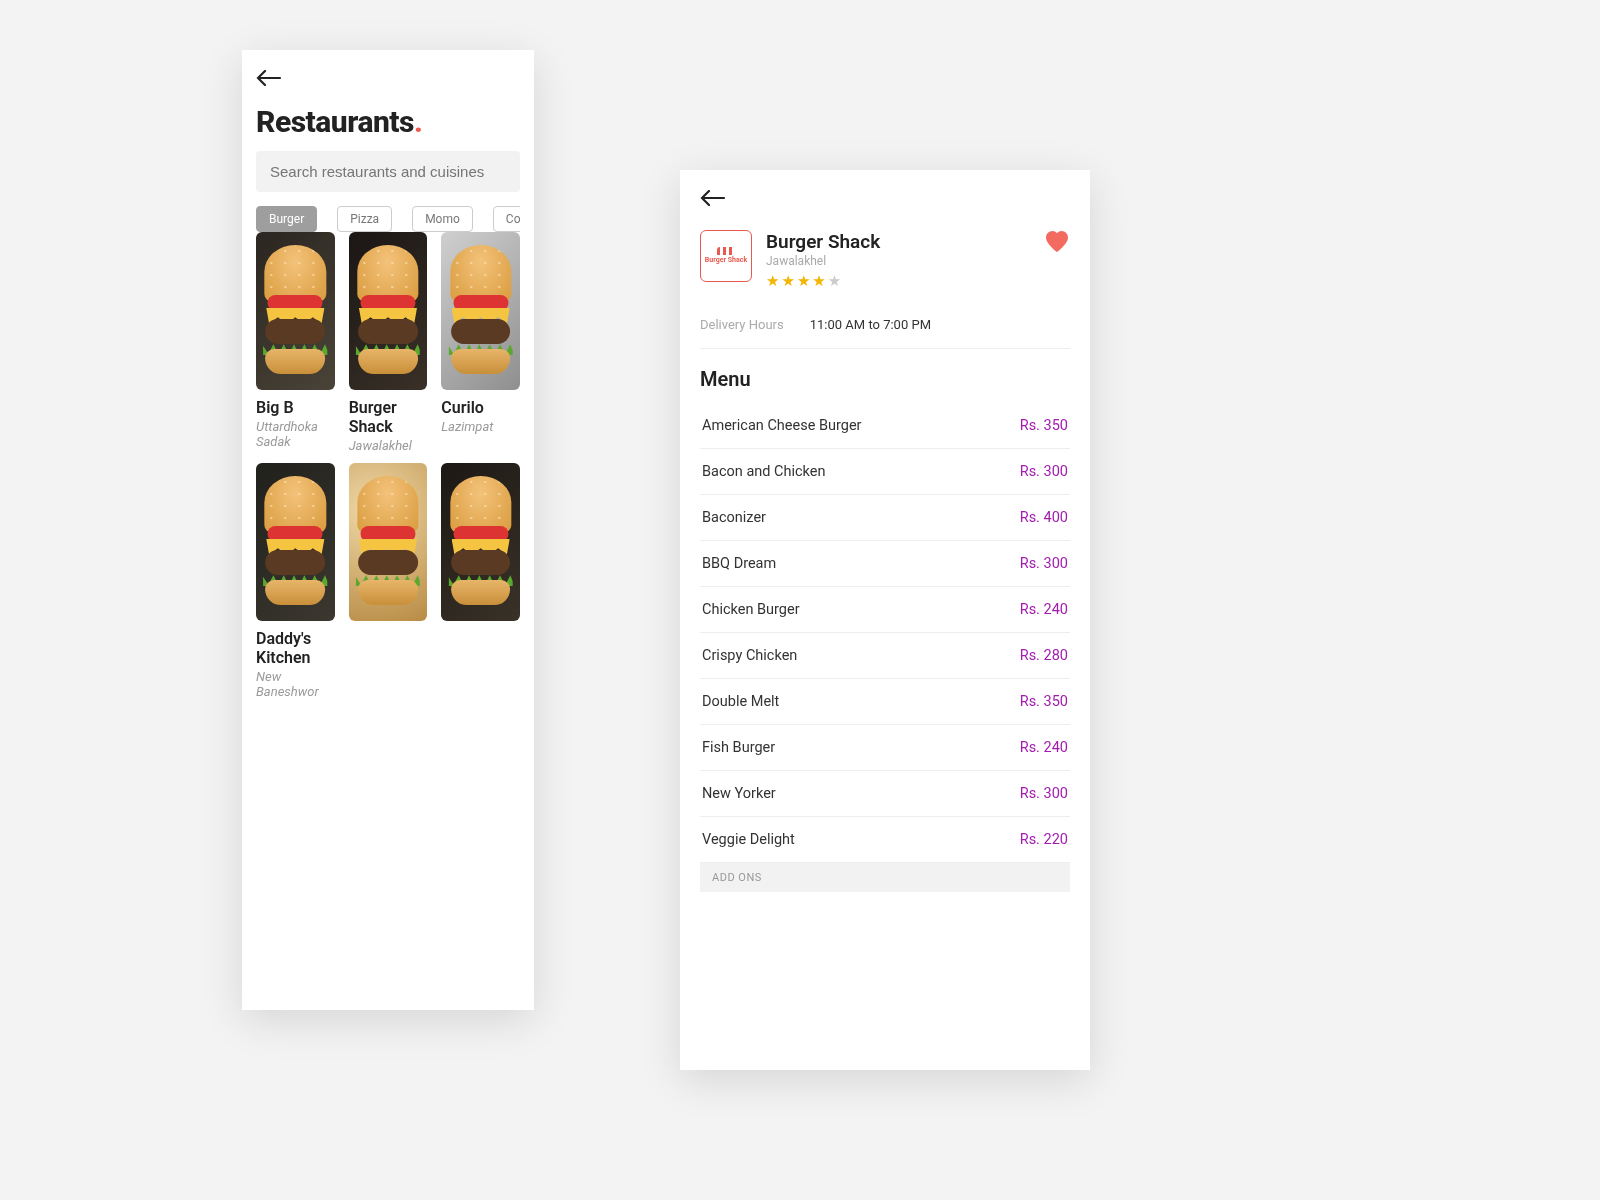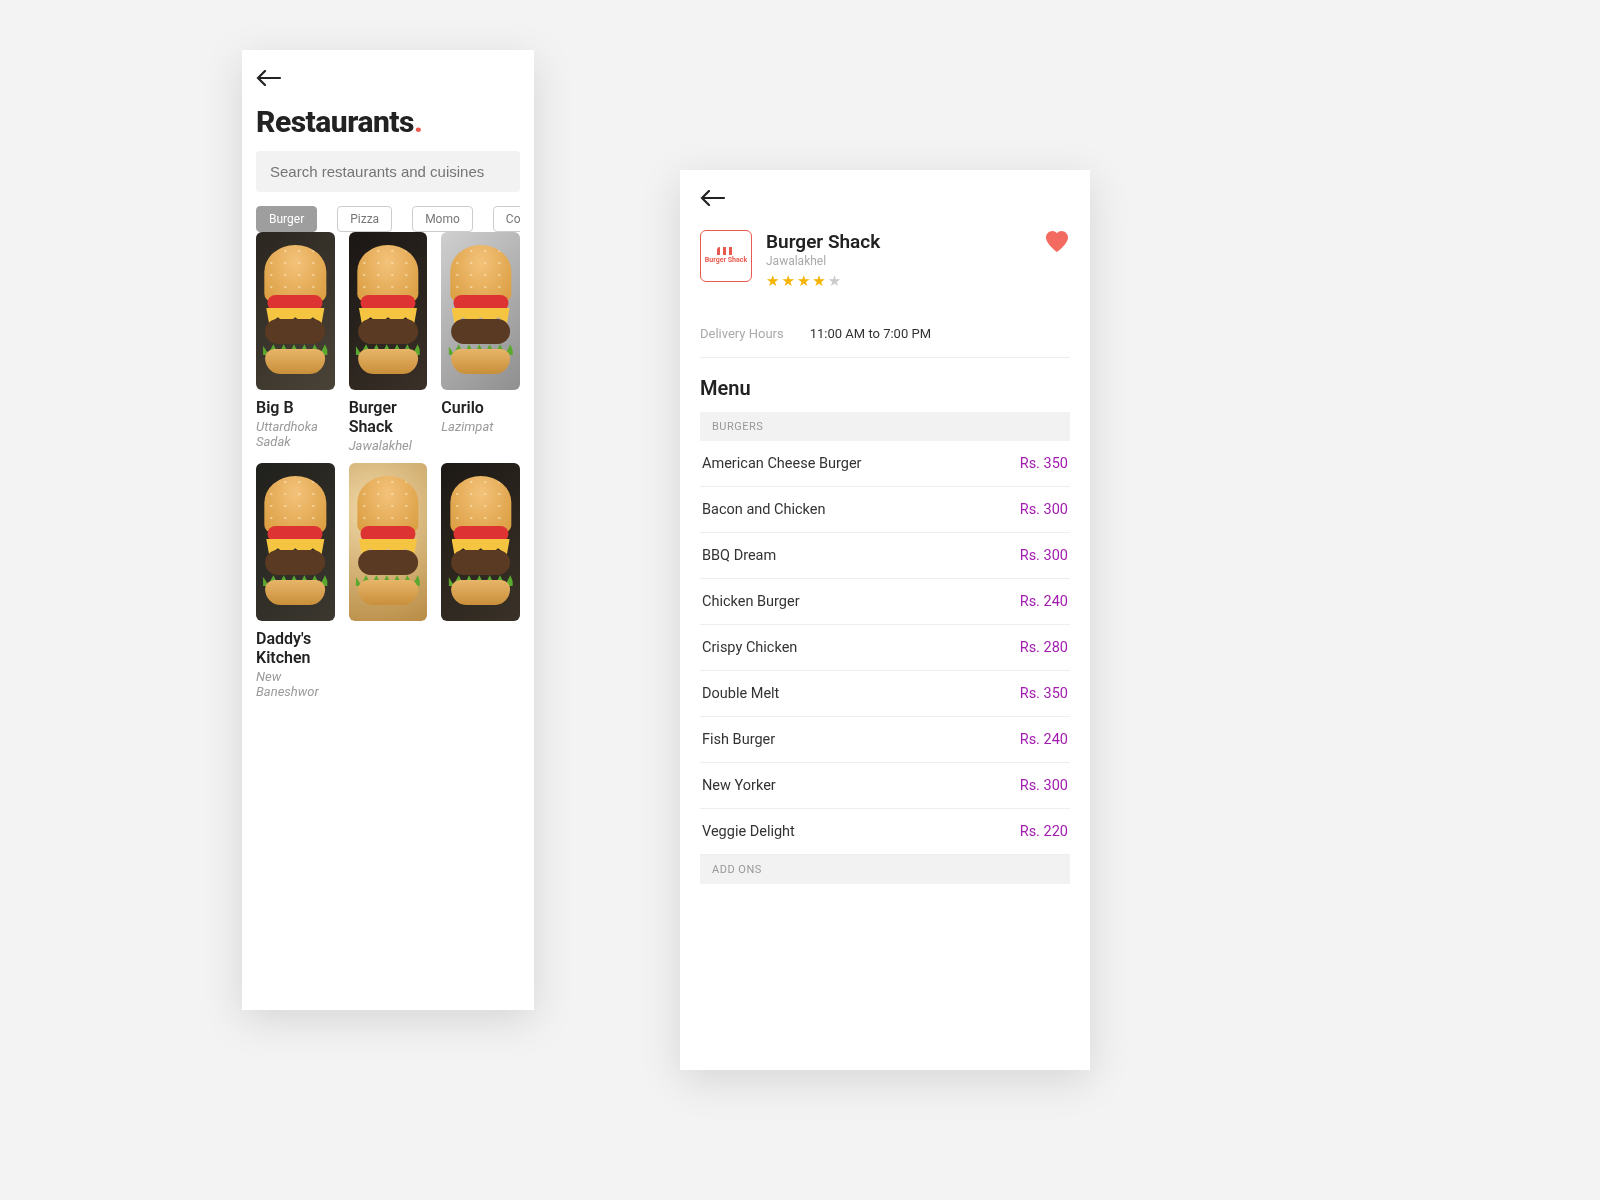--- a/index.html
+++ b/index.html
@@ -135,21 +135,21 @@
     border-radius: 3px 3px 0 0; margin-bottom: 2px;
   }
   .rest-info { flex: 1 1 auto; }
   .rest-name { font-size: 19px; font-weight: 600; color: #222; }
   .rest-loc  { font-size: 12px; color: #aaa; margin-top: 1px; }
   .stars { margin-top: 4px; font-size: 15px; letter-spacing: 2px; }
   .star-on  { color: #f5b400; }
   .star-off { color: #ccc; }
   .heart { color: #f36b60; font-size: 26px; cursor: pointer; }
   .delivery-row {
-    display: flex; gap: 26px; font-size: 13px; margin-top: 36px;
+    display: flex; gap: 26px; font-size: 13px; margin-top: 27px;
     padding-bottom: 16px; border-bottom: 1px solid #eee;
   }
   .delivery-label { color: #aaa; }
   .delivery-value { color: #333; }
   .menu-title { font-size: 20px; font-weight: 600; color: #222; margin: 18px 0 12px; }
   .section-head {
     background: #f2f2f2; color: #999; font-size: 11px; letter-spacing: 0.5px;
     padding: 8px 12px;
   }
   .menu-item {
@@ -283,28 +283,31 @@
           <path d="M13 22 C13 22 2 14 2 7.5 C2 3.9 4.9 1 8.5 1 C10.7 1 12.4 2.3 13 3.3 C13.6 2.3 15.3 1 17.5 1 C21.1 1 24 3.9 24 7.5 C24 14 13 22 13 22 Z" fill="#f36b60"></path>
         </svg>
     </span>
   </div>
   <div class="delivery-row">
     <span class="delivery-label">Delivery Hours</span>
     <span class="delivery-value">11:00 AM to 7:00 PM</span>
   </div>
   <div class="menu-title">Menu</div>
   <div id="menu">
-      <div class="section-head">BURGERS</div>
       <div class="menu-item">
         <span>American Cheese Burger</span>
         <span class="price">Rs. 350</span>
       </div>
       <div class="menu-item">
         <span>Bacon and Chicken</span>
         <span class="price">Rs. 300</span>
+      </div>
+      <div class="menu-item">
+        <span>Baconizer</span>
+        <span class="price">Rs. 400</span>
       </div>
       <div class="menu-item">
         <span>BBQ Dream</span>
         <span class="price">Rs. 300</span>
       </div>
       <div class="menu-item">
         <span>Chicken Burger</span>
         <span class="price">Rs. 240</span>
       </div>
       <div class="menu-item">

